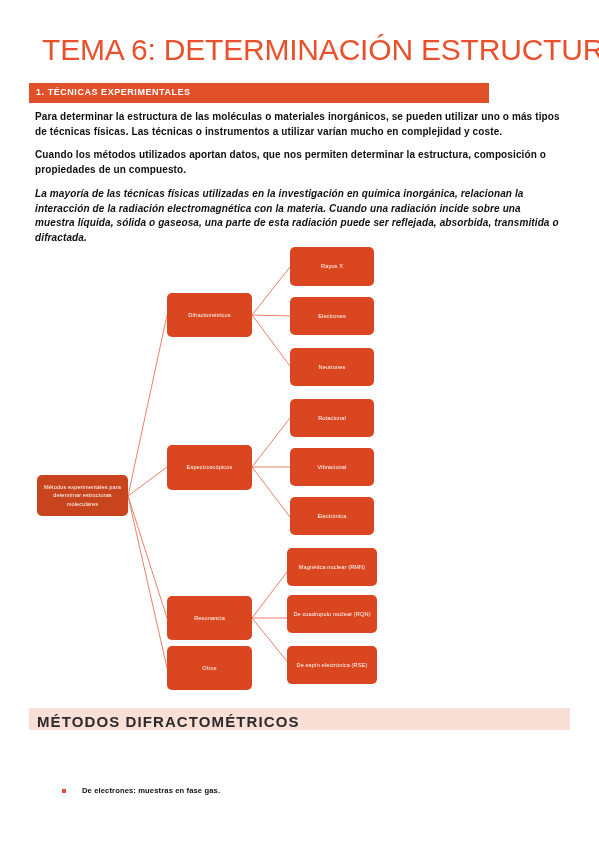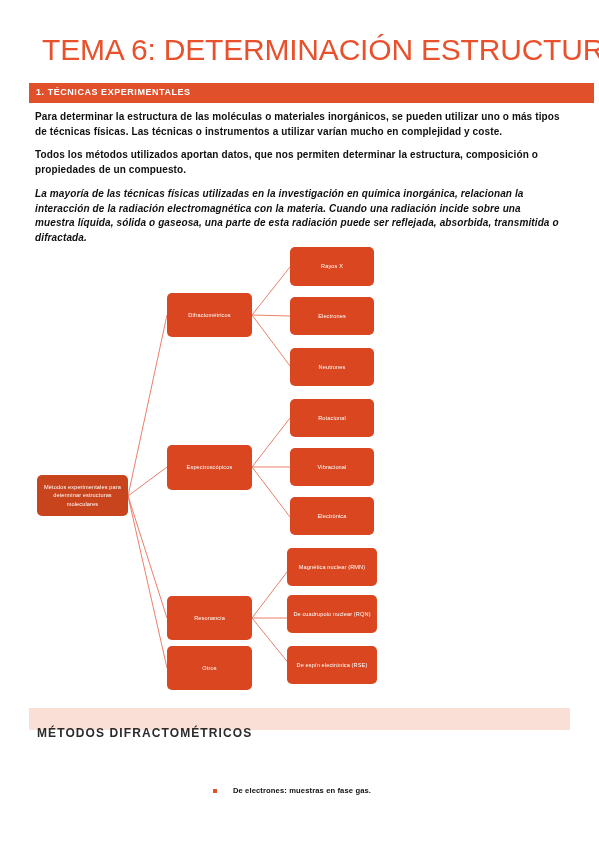--- a/index.html
+++ b/index.html
@@ -31,21 +31,21 @@
     color: #E8512C;
     font-weight: 400;
     white-space: nowrap;
   }
 
   
   .section-bar {
     position: absolute;
     left: 29px;
     top: 83px;
-    width: 565px;
+    width: 460px;
     height: 20px;
     background: #E0502B;
     box-sizing: border-box;
   }
   .section-bar .label {
     position: absolute;
     left: 7px;
     top: 4px;
     font-size: 9px;
     font-weight: bold;
@@ -60,22 +60,22 @@
     left: 29px;
     top: 708px;
     width: 541px;
     height: 22px;
     background: #FADFD7;
     box-sizing: border-box;
   }
   .section-bar-light .label {
     position: absolute;
     left: 8px;
-    top: 18px;
-    font-size: 12px;
+    top: 5px;
+    font-size: 15px;
     font-weight: bold;
     letter-spacing: 1.1px;
     color: #2b2b2b;
     white-space: nowrap;
   }
 
   
   .para {
     position: absolute;
     left: 35px;
@@ -88,26 +88,25 @@
     text-align: left;
   }
   #para1 { top: 110px; }
   #para2 { top: 148px; }
   #para3 { top: 187px; font-style: italic; }
   #para-diff { top: 740px; }
 
   
   .bullet-row {
     position: absolute;
-    left: 42px;
+    left: 62px;
     top: 784px;
     width: 500px;
     display: flex;
     align-items: flex-start;
-    justify-content: center;
   }
   .bullet-mark {
     width: 4px;
     height: 4px;
     background: #E0502B;
     margin-top: 5px;
     margin-right: 16px;
     flex: 0 0 auto;
   }
   .bullet-text {
@@ -155,21 +154,21 @@
 
 <div class="page">
 
   <div class="doc-title">TEMA 6: DETERMINACIÓN ESTRUCTURAL</div>
 
   <div class="section-bar">
     <span class="label">1. TÉCNICAS EXPERIMENTALES</span>
   </div>
 
   <div class="para" id="para1">Para determinar la estructura de las moléculas o materiales inorgánicos, se pueden utilizar uno o más tipos de técnicas físicas. Las técnicas o instrumentos a utilizar varían mucho en complejidad y coste.</div>
-  <div class="para" id="para2">Todos los métodos utilizados aportan datos, que nos permiten determinar la estructura, composición o propiedades de un compuesto.</div>
+  <div class="para" id="para2">Cuando los métodos utilizados aportan datos, que nos permiten determinar la estructura, composición o propiedades de un compuesto.</div>
   <div class="para" id="para3">La mayoría de las técnicas físicas utilizadas en la investigación en química inorgánica, relacionan la interacción de la radiación electromagnética con la materia. Cuando una radiación incide sobre una muestra líquida, sólida o gaseosa, una parte de esta radiación puede ser reflejada, absorbida, transmitida o difractada.</div>
 
   <div class="diagram">
 
     <svg class="links" viewBox="0 0 599 465">
       <g stroke="#E8705A" stroke-width="0.9" fill="none">
 
         <path d="M128 261 L167 80"></path>
         <path d="M128 261 L167 232"></path>
         <path d="M128 261 L167 383"></path>

